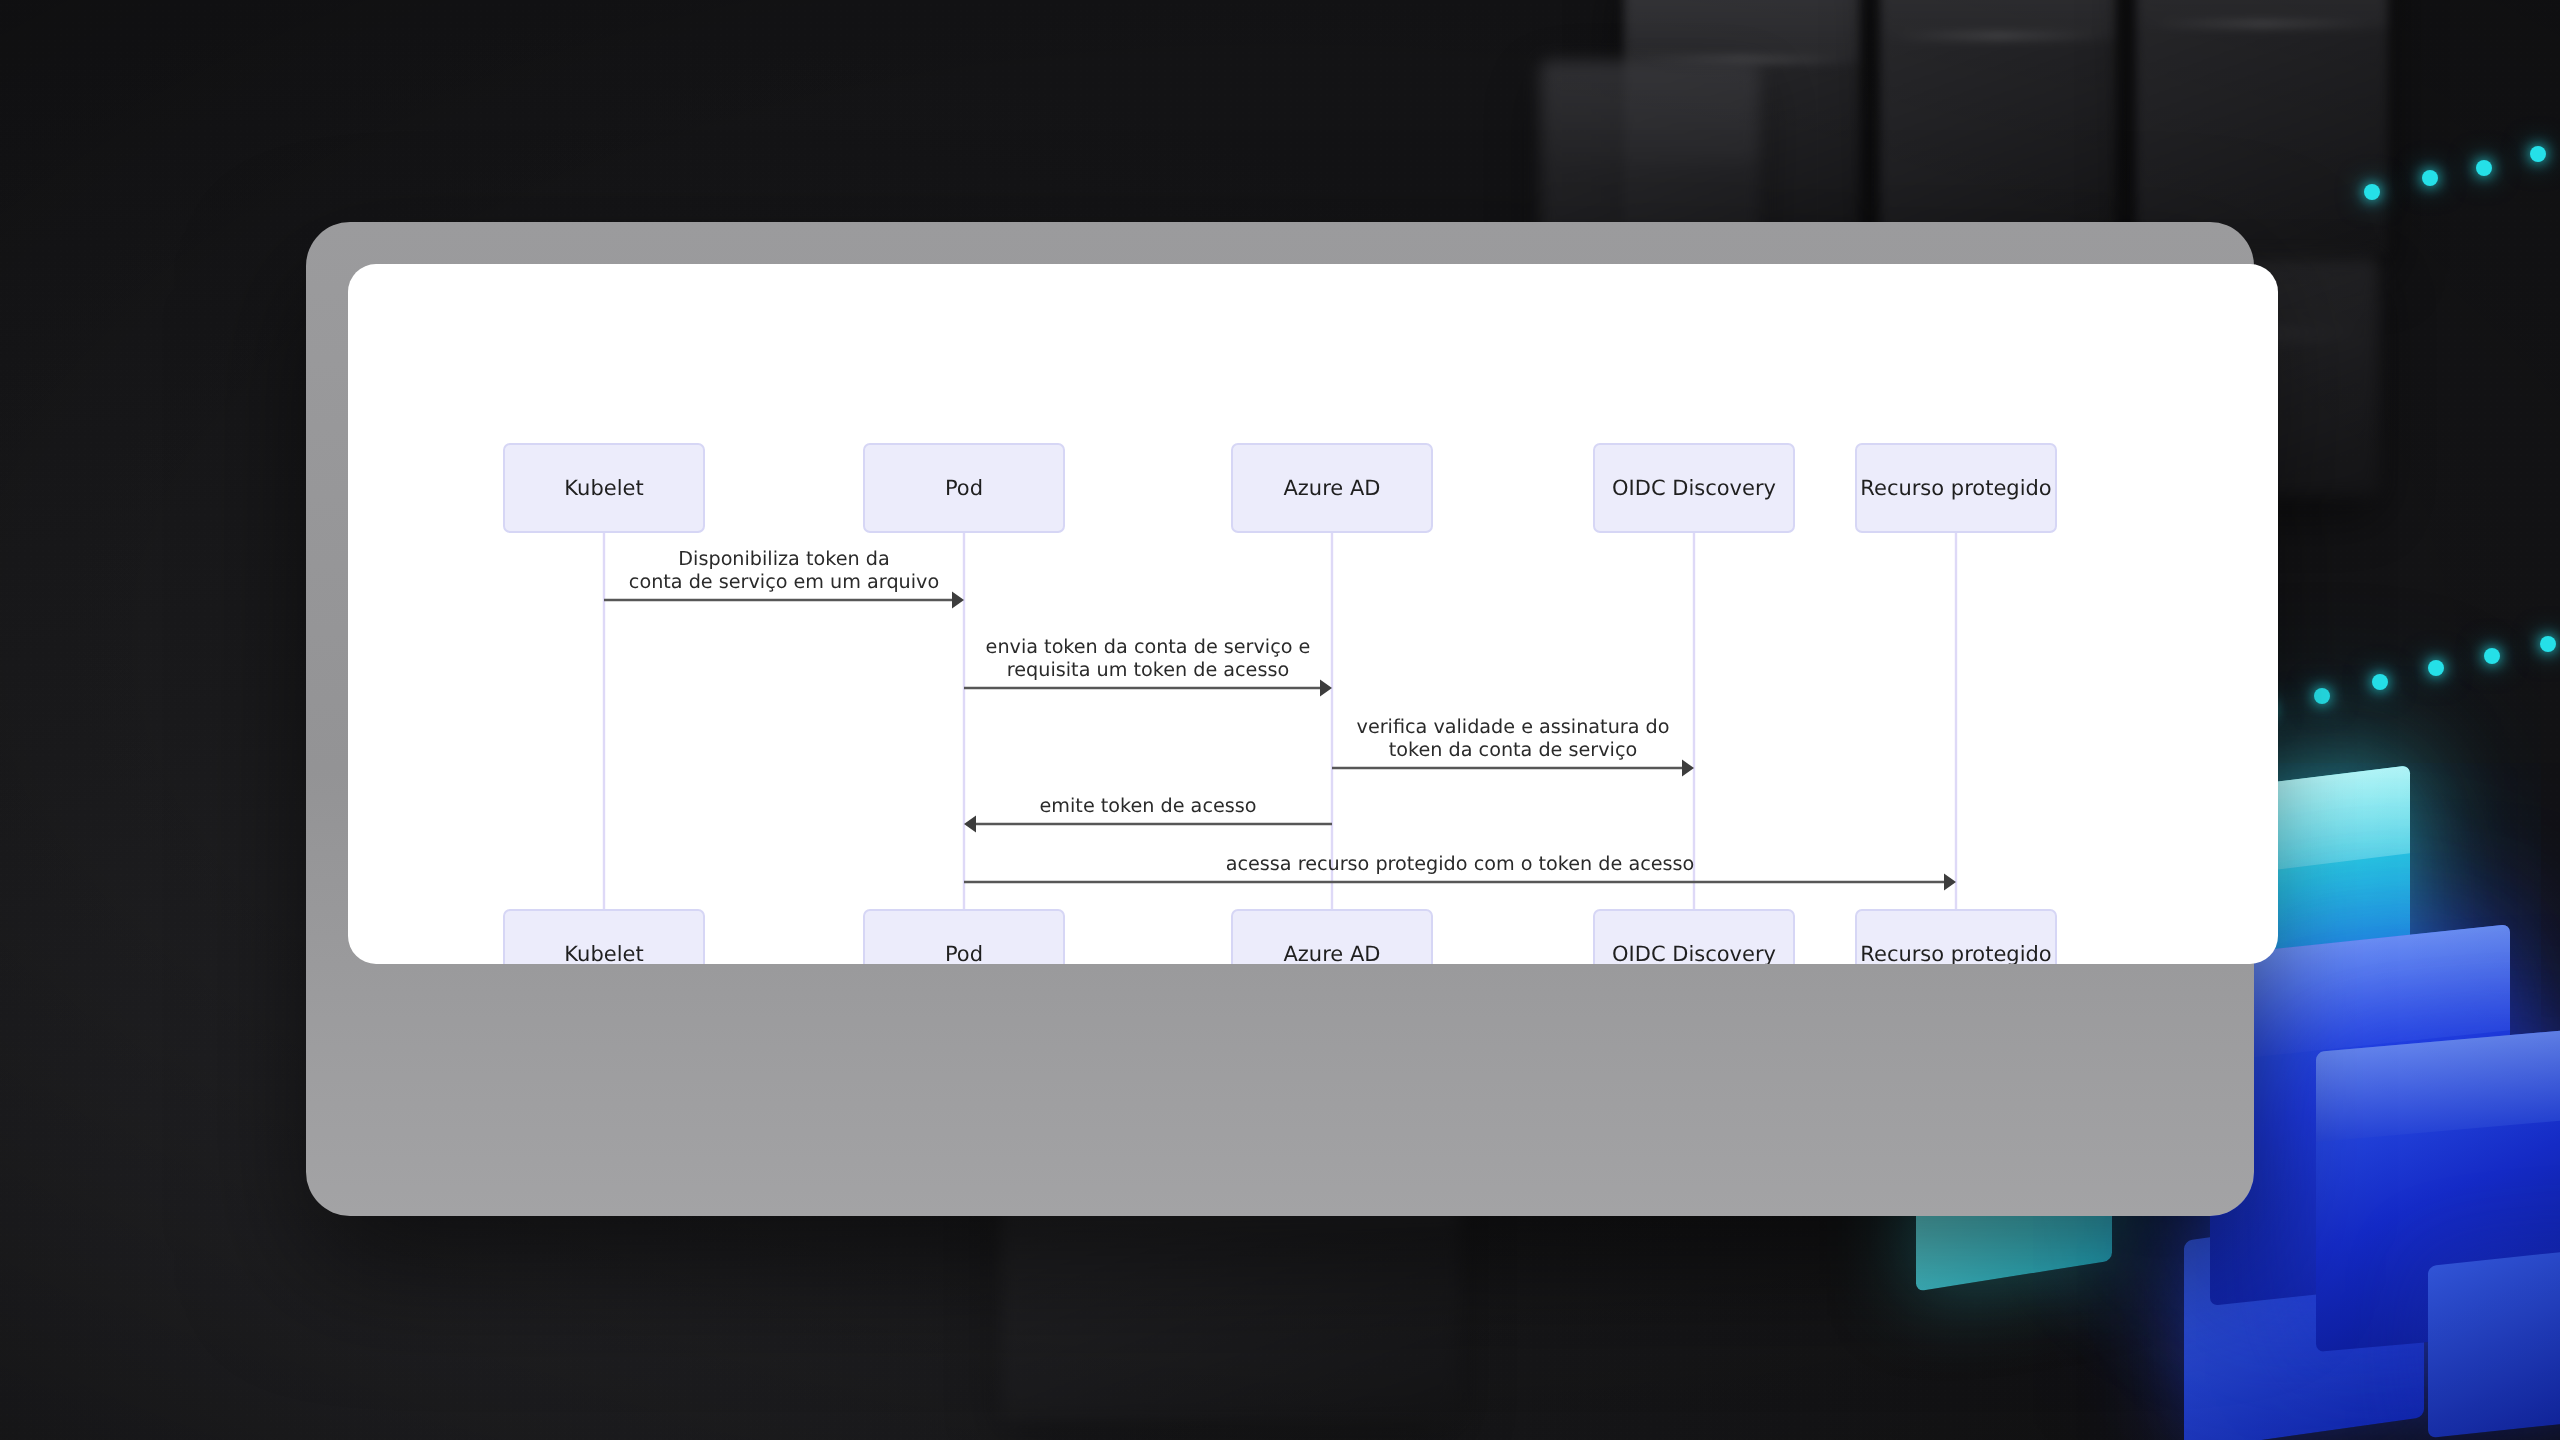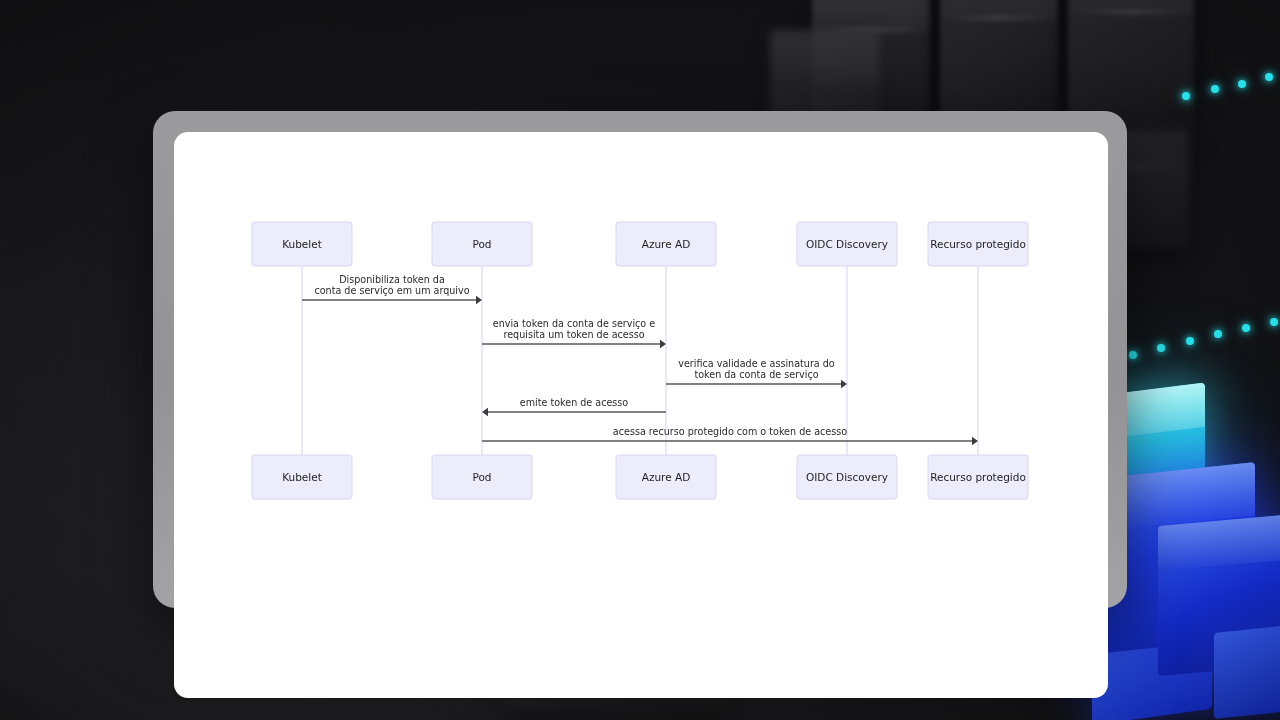--- a/index.html
+++ b/index.html
@@ -70,22 +70,22 @@
   .dot{position:absolute;border-radius:50%;background:#25e0e8;box-shadow:0 0 7px rgba(40,230,235,.95),0 0 14px rgba(40,200,230,.6);}
 
   
   .frame{
     position:absolute;left:153px;top:111px;width:974px;height:497px;
     background:linear-gradient(180deg,#9b9b9d 0%,#939395 55%,#a3a3a5 100%);
     border-radius:22px;
     box-shadow:0 26px 60px rgba(0,0,0,.55);
   }
   .screen{
-    position:absolute;left:21px;top:21px;width:934px;height:566px;
-    background:#ffffff;border-radius:14px;overflow:hidden;
+    position:absolute;left:21px;top:21px;width:934px;height:350px;
+    background:#ffffff;border-radius:14px;overflow:hidden;padding-left:31px;
   }
 
   
   .diagram{position:absolute;inset:0;}
   .diagram svg{display:block;}
   .actor-box{
     fill:#ececfb;stroke:#d6d6f5;stroke-width:1;rx:3;ry:3;
   }
   .actor-label{
     font-family:"DejaVu Sans","Liberation Sans",sans-serif;

